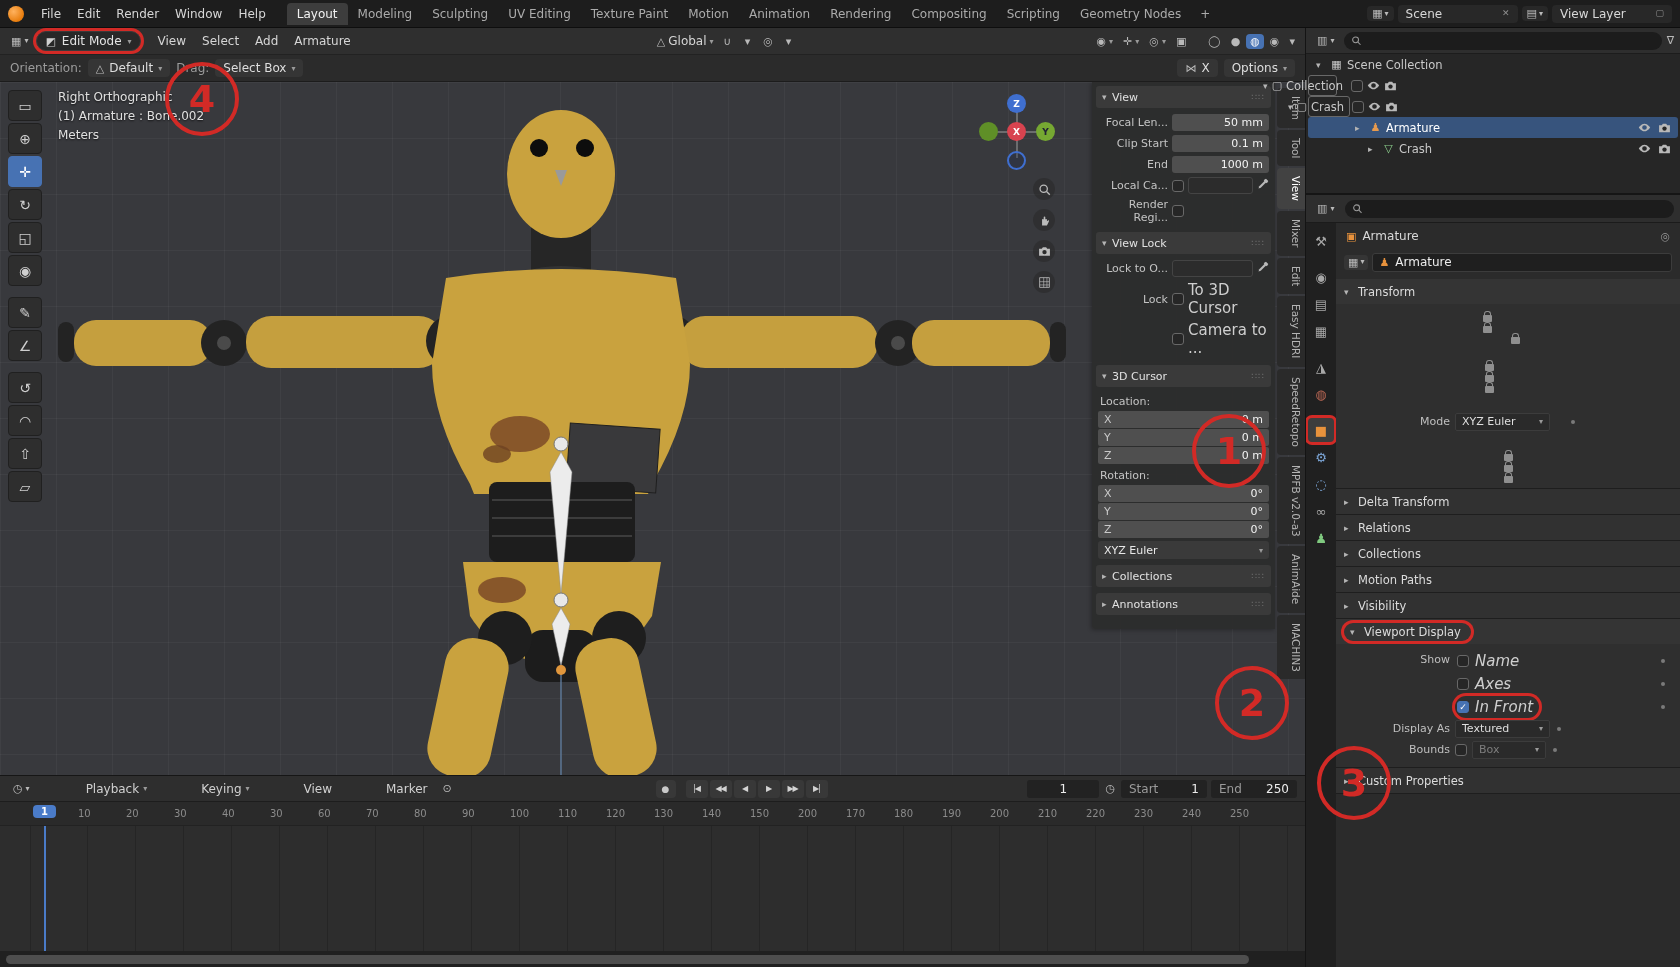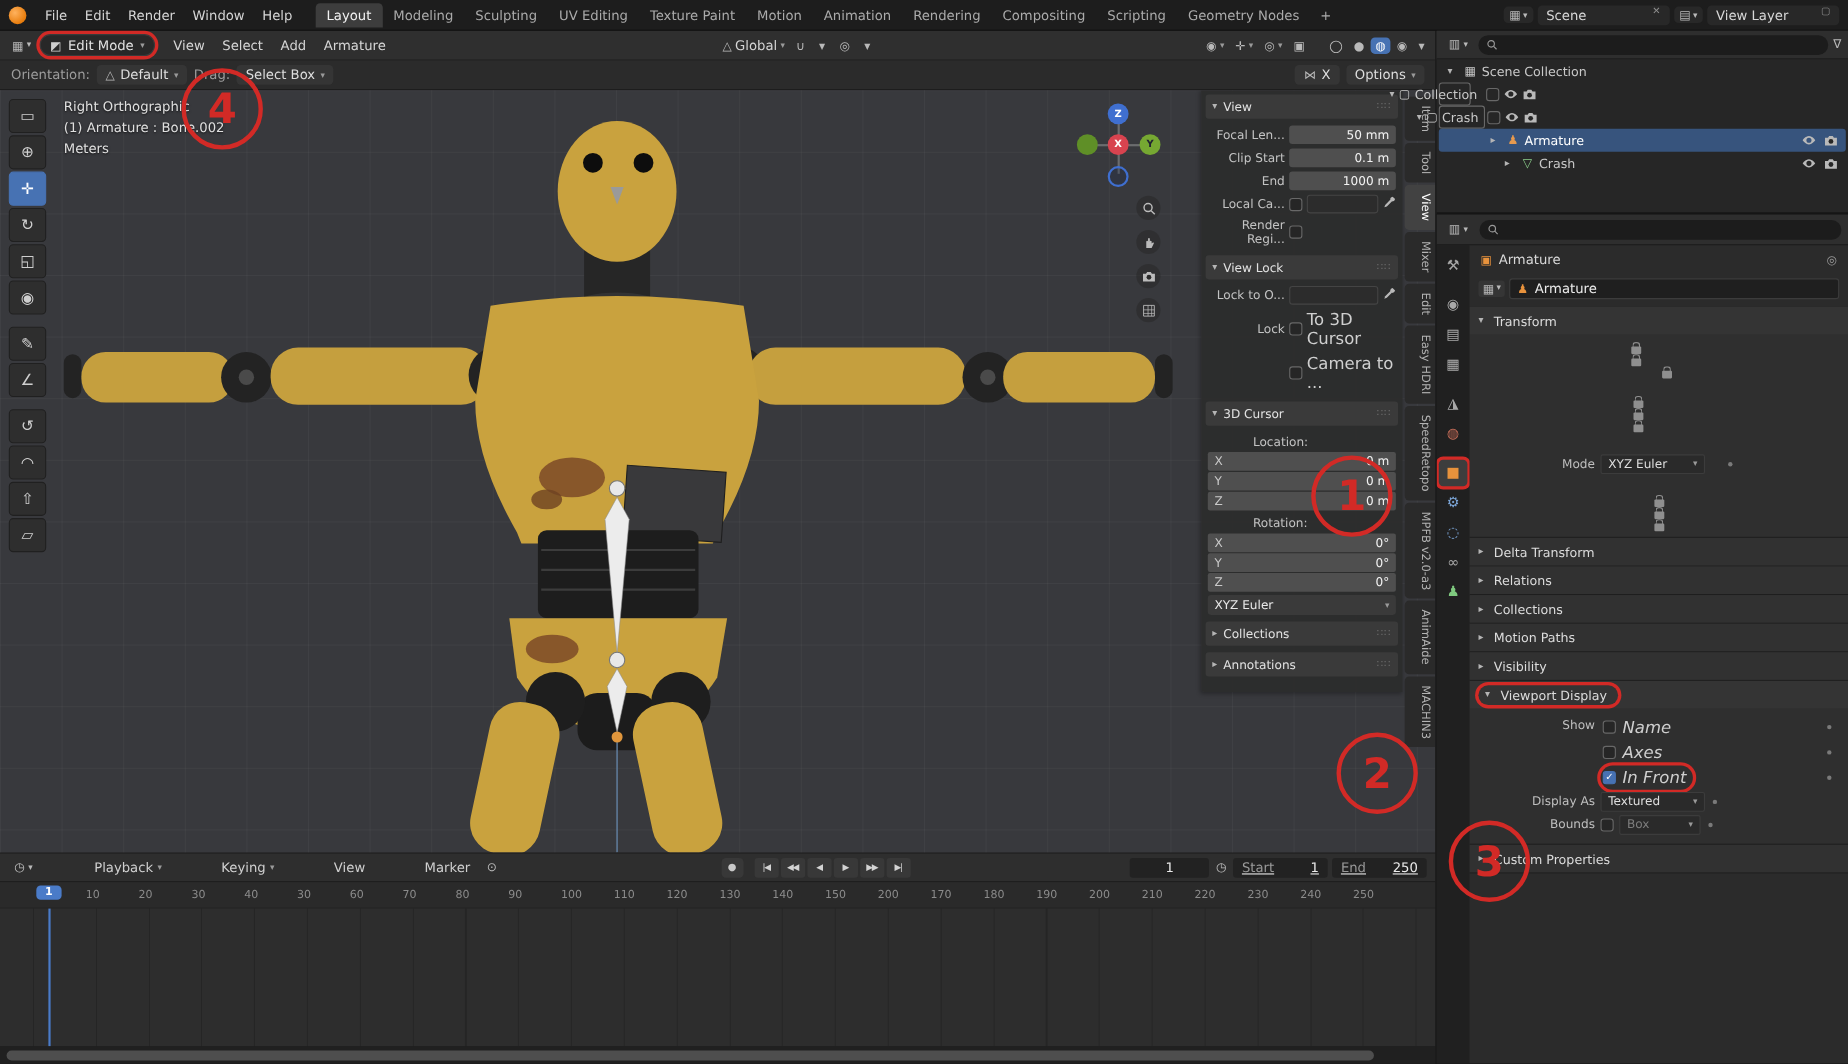--- a/index.html
+++ b/index.html
@@ -17,21 +17,21 @@
   .topbar { height:28px; display:flex; align-items:center; background:#1d1d1d; border-bottom:1px solid #0e0e0e; padding:0 8px; gap:1px; }
   .logo { width:16px; height:16px; border-radius:50%; background:radial-gradient(circle at 35% 35%, #ffb25e, #e87d0d 70%); margin-right:8px; }
   .menus, .ws { display:flex; }
   .menu { padding:4px 8px; border-radius:4px; color:#d6d6d6; }
   .ws { margin-left:12px; }
   .ws-tab { padding:4px 10px; border-radius:4px 4px 0 0; color:#ababab; font-size:12px; }
   .ws-tab.active { background:#3d3d3d; color:#f2f2f2; }
   .ws-add { padding:2px 8px; color:#ababab; }
   .tb-right { margin-left:auto; display:flex; align-items:center; gap:4px; }
   .chip-btn { display:flex; align-items:center; gap:2px; background:#282828; border-radius:4px; padding:2px 5px; }
-  .chip { display:flex; align-items:flex-start; gap:6px; background:#282828; border-radius:4px; padding:2px 8px; color:#d8d8d8; min-width:120px; }
+  .chip { display:flex; align-items:center; gap:6px; background:#282828; border-radius:4px; padding:2px 8px; color:#d8d8d8; min-width:120px; }
   .chip .x { margin-left:auto; font-size:9px; color:#8e8e8e; }
 
   
   .left-col { position:absolute; top:28px; left:0; width:1305px; bottom:0; display:flex; flex-direction:column; }
   .right-col { position:absolute; top:28px; right:0; width:375px; bottom:0; background:#262626; border-left:1px solid #141414; display:flex; flex-direction:column; }
 
   
   .vp-header { height:27px; background:#2f2f2f; border-bottom:1px solid #222; display:flex; align-items:center; gap:3px; padding:0 6px; }
   .ed-icon { display:flex; align-items:center; gap:3px; padding:2px 5px; border-radius:4px; }
   .mode-btn { display:flex; align-items:center; gap:6px; background:#282828; border:1px solid #3a3a3a; border-radius:4px; padding:2px 8px; color:#e3e3e3; margin-right:6px; }
@@ -77,21 +77,21 @@
   
   .npanel { position:absolute; top:0; right:30px; width:183px; background:rgba(44,44,44,.97); padding:4px 4px 8px 4px; border-radius:0 0 0 3px; box-shadow:-1px 1px 4px rgba(0,0,0,.3); }
   .nsec { margin-bottom:6px; }
   .nhead { height:22px; background:#3a3a3a; border-radius:3px; display:flex; align-items:center; padding:0 6px; color:#e2e2e2; font-size:11px; margin-bottom:4px; }
   .nrow { display:flex; align-items:center; gap:4px; padding:2px 2px; }
   .nlab { width:70px; text-align:right; color:#c3c3c3; font-size:11px; flex:none; }
   .nfield { flex:1; height:17px; background:#4f4f4f; border-radius:3px; display:flex; align-items:center; justify-content:flex-end; padding:0 6px; color:#f2f2f2; font-size:11px; }
   .nfield.obj { background:#2c2c2c; border:1px solid #444; }
   .naxis { display:flex; align-items:center; justify-content:space-between; height:17px; background:#4f4f4f; border-radius:2px; margin:1px 2px; padding:0 6px; color:#f2f2f2; font-size:11px; }
   .naxis .ax { color:#c9c9c9; }
-  .nlabel-line { color:#c3c3c3; font-size:11px; padding:4px 4px 2px;margin-left:39px; }
+  .nlabel-line { color:#c3c3c3; font-size:11px; padding:4px 4px 2px; }
   .ndrop { height:18px; background:#3a3a3a; border-radius:3px; margin:3px 2px; display:flex; align-items:center; justify-content:space-between; padding:0 6px; color:#e8e8e8; font-size:11px; }
   .ndrop .cv2 { display:inline; }
   .cb { width:12px; height:12px; border:1px solid #686868; border-radius:3px; background:#262626; display:inline-flex; align-items:center; justify-content:center; flex:none; }
   .cbl { color:#cfcfcf; font-size:15px; }
   .eyedrop { flex:none; }
   .ntabs { position:absolute; top:6px; right:0; width:28px; display:flex; flex-direction:column; gap:2px; }
   .ntab { writing-mode:vertical-rl; background:#2a2a2a; color:#b4b4b4; font-size:10.5px; padding:8px 3px; border-radius:4px 0 0 4px; text-align:center; }
   .ntab.active { background:#424242; color:#fff; }
 
   
@@ -154,21 +154,21 @@
   
   .timeline { height:192px; background:#2b2b2b; border-top:1px solid #161616; display:flex; flex-direction:column; }
   .tl-head { height:26px; display:flex; align-items:center; gap:4px; padding:0 8px; background:#2e2e2e; border-bottom:1px solid #1d1d1d; }
   .tlm { display:flex; align-items:center; gap:4px; padding:3px 7px;margin-left:40px; }
   .rec { width:20px; height:18px; border-radius:4px; background:#383838; color:#c9c9c9; font-size:9px; display:flex; align-items:center; justify-content:center; margin-right:6px; }
   .transport { display:flex; gap:2px; }
   .tbtn { min-width:22px; height:18px; border-radius:3px; background:#383838; display:flex; align-items:center; justify-content:center; padding:0 4px; }
   .tbtn .g { font-size:8px; color:#d3d3d3; letter-spacing:-1px; }
   .ffield { width:72px; height:18px; background:#222; border-radius:3px; display:flex; align-items:center; justify-content:center; color:#ececec; }
   .clk { margin:0 2px; }
-  .sefield { width:86px; height:18px; background:#222; border-radius:3px; display:flex; align-items:center; justify-content:space-between; padding:0 8px; color:#ececec;text-decoration:underline; }
+  .sefield { width:86px; height:18px; background:#222; border-radius:3px; display:flex; align-items:center; justify-content:space-between; padding:0 8px; color:#ececec; }
   .sefield .sl { color:#9a9a9a; }
   .tl-ruler { position:relative; height:24px; background:#2a2a2a; border-bottom:1px solid #222; overflow:hidden; }
   .ticks { display:flex; padding-left:78px; align-items:center; height:100%; }
   .tick { width:48px; flex:none; color:#8b8b8b; font-size:10px; }
   .ph-chip { position:absolute; left:33px; top:3px; background:#4a7bc8; color:#fff; font-size:10px; font-weight:bold; padding:1px 8px; border-radius:4px; z-index:2; }
   .tl-track { position:relative; flex:1; background:#2d2d2d;
     background-image:repeating-linear-gradient(90deg, transparent 0 47px, rgba(0,0,0,.18) 47px 48px);
     background-position:40px 0; }
   .ph-line { position:absolute; left:44px; top:0; bottom:0; width:2px; background:#4a7bc8; }
   .tl-scroll { height:16px; background:#202020; display:flex; align-items:center; padding:0 6px; }

